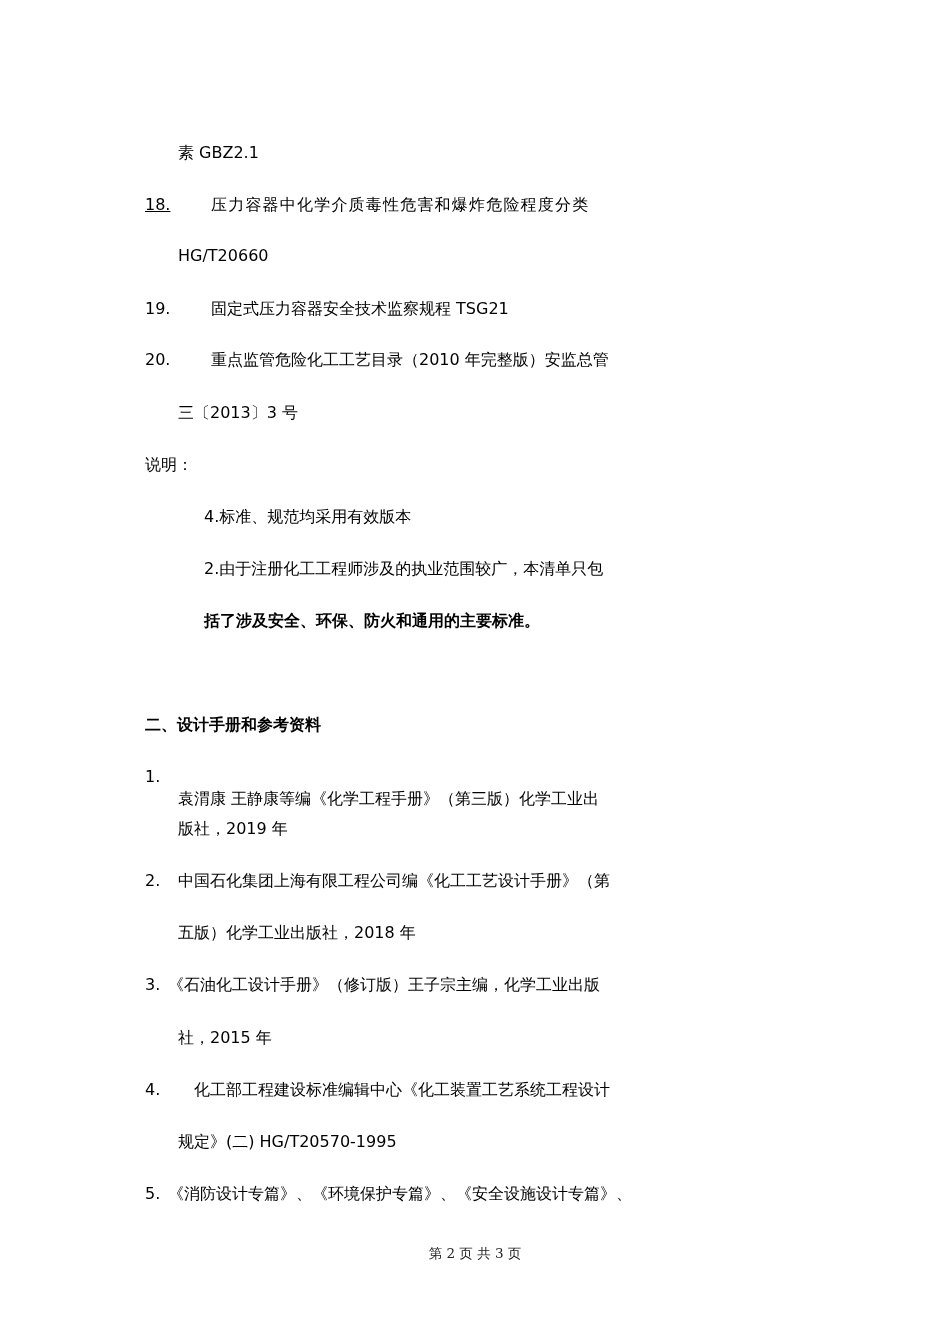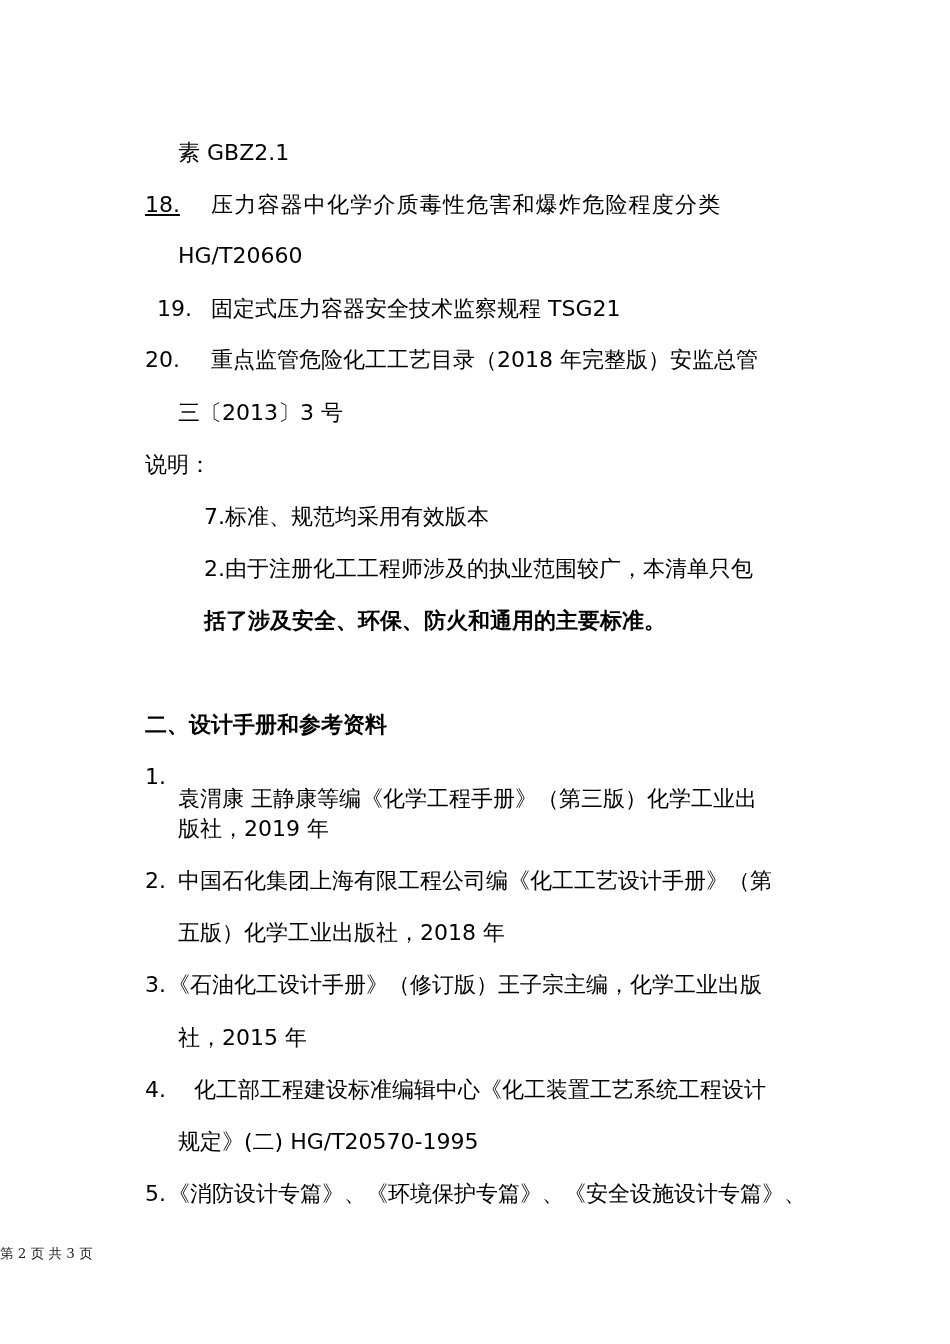--- a/index.html
+++ b/index.html
@@ -1,49 +1,49 @@
 <!DOCTYPE html>
 <html><head>
 <meta charset="utf-8">
 <style>
   html, body { margin: 0; padding: 0; background: #ffffff; }
   body { width: 950px; height: 1344px; position: relative; overflow: hidden;
          font-family: "DejaVu Sans", "Liberation Sans", sans-serif; color: #000; }
-  .line { position: absolute; font-size: 22px; white-space: nowrap; line-height: 30px; }
+  .line { position: absolute; font-size: 16px; white-space: nowrap; line-height: 30px; }
   .bold { font-weight: bold; }
-  .footer { position: absolute; top: 1245px; left: 0; width: 950px; 
+  .footer { position: absolute; top: 1245px; left: 0; width: 950px; text-align: center;
             font-family: "DejaVu Serif", "Liberation Serif", serif; font-size: 13.5px; color: #222; }
 </style>
 </head>
 <body>
 
 <div>
 
   <div class="line" style="top:138px; left:178px;">素 GBZ2.1</div>
 
   <div>
     <div class="line" style="top:190px; left:145px;text-decoration:underline;">18.</div>
     <div class="line" style="top:190px; left:211px; letter-spacing:1.2px;">压力容器中化学介质毒性危害和爆炸危险程度分类</div>
     <div class="line" style="top:241px; left:178px;">HG/T20660</div>
   </div>
 
   <div>
-    <div class="line" style="top:294px; left:145px;margin-left:12px;">19.</div>
+    <div class="line" style="top:294px; left:145px;">19.</div>
     <div class="line" style="top:294px; left:211px;">固定式压力容器安全技术监察规程 TSG21</div>
   </div>
 
   <div>
     <div class="line" style="top:345px; left:145px;">20.</div>
-    <div class="line" style="top:345px; left:211px;">重点监管危险化工工艺目录（2018 年完整版）安监总管</div>
+    <div class="line" style="top:345px; left:211px;">重点监管危险化工工艺目录（2010 年完整版）安监总管</div>
     <div class="line" style="top:398px; left:178px;">三〔2013〕3 号</div>
   </div>
 
   <div>
     <div class="line" style="top:450px; left:145px;">说明：</div>
-    <div class="line" style="top:502px; left:204px;">7.标准、规范均采用有效版本</div>
+    <div class="line" style="top:502px; left:204px;">4.标准、规范均采用有效版本</div>
     <div class="line" style="top:554px; left:204px;">2.由于注册化工工程师涉及的执业范围较广，本清单只包</div>
     <div class="line" style="top:606px; left:204px;font-weight:bold;">括了涉及安全、环保、防火和通用的主要标准。</div>
   </div>
 
   <div class="line bold" style="top:710px; left:145px;">二、设计手册和参考资料</div>
 
   <div>
     <div class="line" style="top:762px; left:145px;">1.</div>
     <div class="line" style="top:784px; left:178px;">袁渭康 王静康等编《化学工程手册》（第三版）化学工业出</div>
     <div class="line" style="top:814px; left:178px;">版社，2019 年</div>

